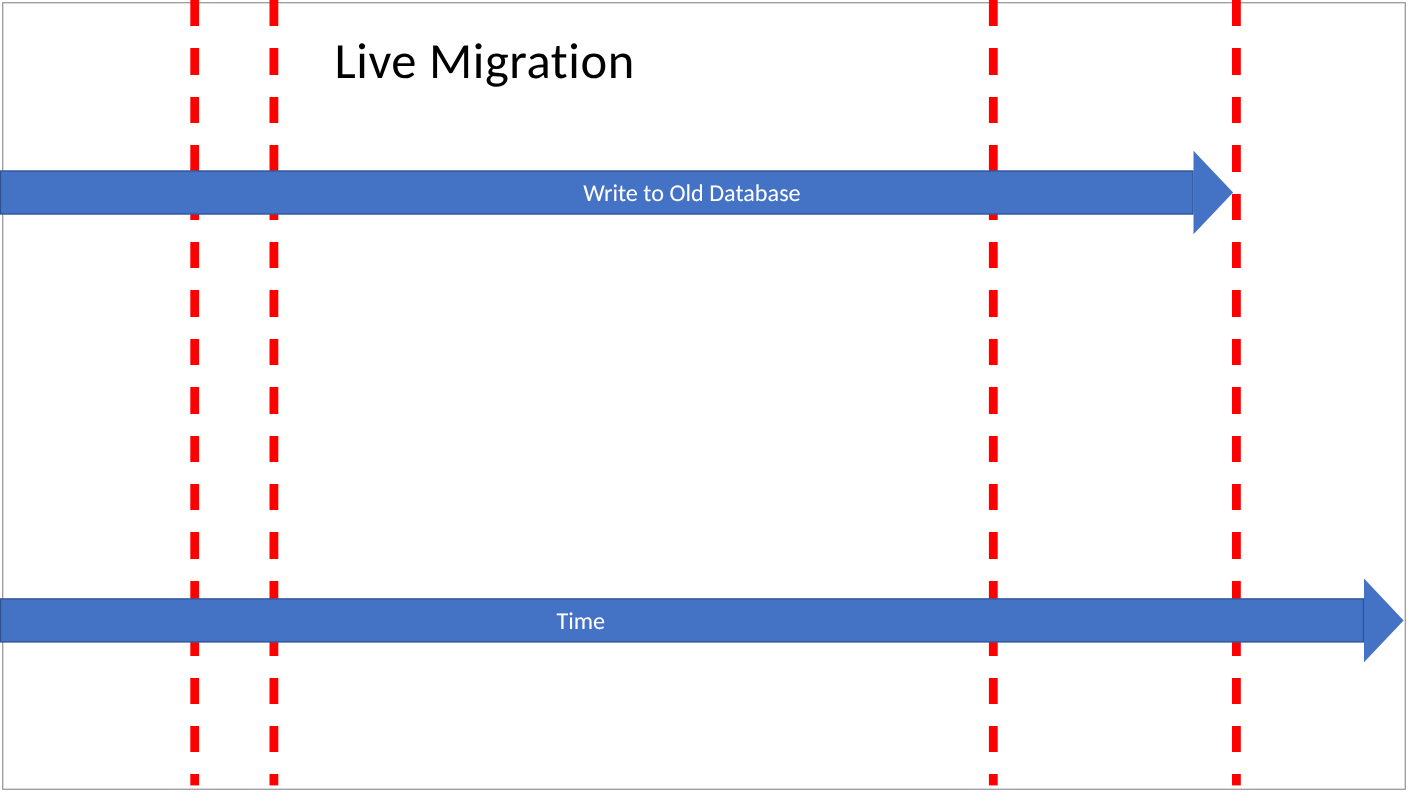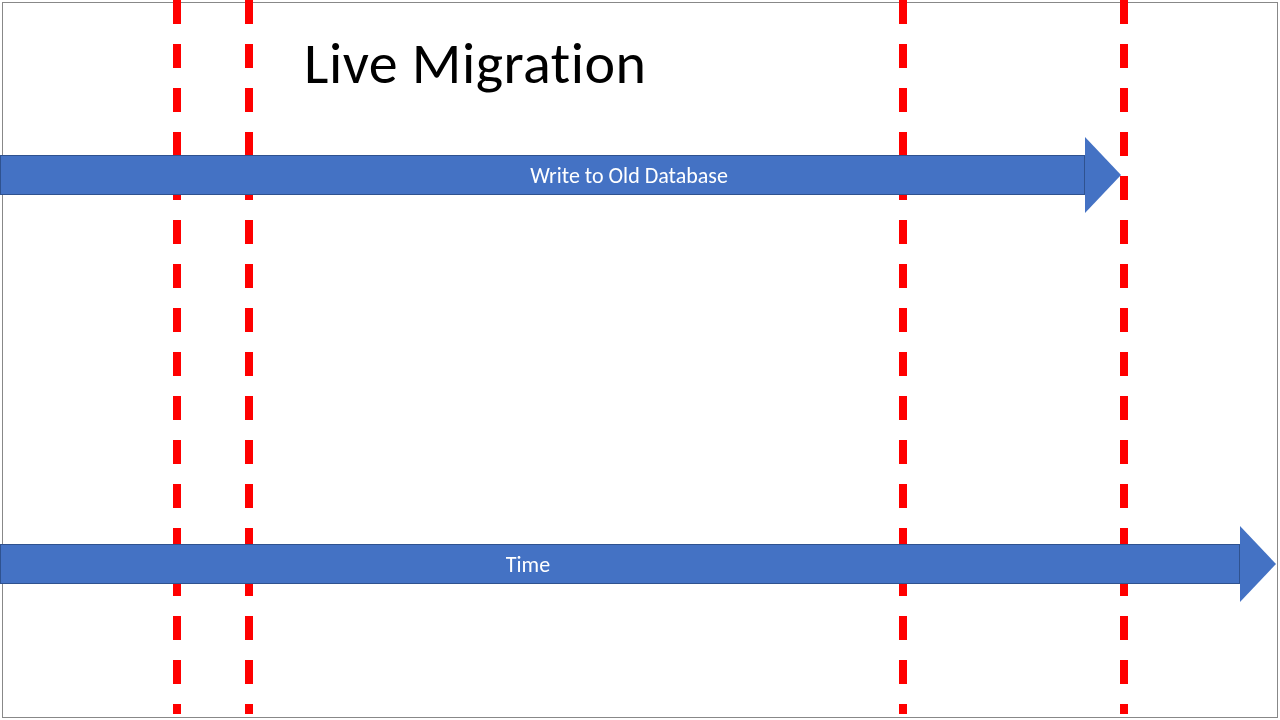--- a/index.html
+++ b/index.html
@@ -15,21 +15,21 @@
   .frame {
     position: absolute;
     top: 2px; left: 2px; right: 2px; bottom: 2px;
     border: 1px solid #888;
     box-sizing: border-box;
   }
   .title {
     position: absolute;
     top: 28px;
     left: 304px;
-    font-size: 58px;
+    font-size: 46px;
     font-weight: 400;
     color: #000;
     letter-spacing: 0.5px;
   }
   
   .arrow {
     position: absolute;
     left: 0;
     height: 40px;
   }

